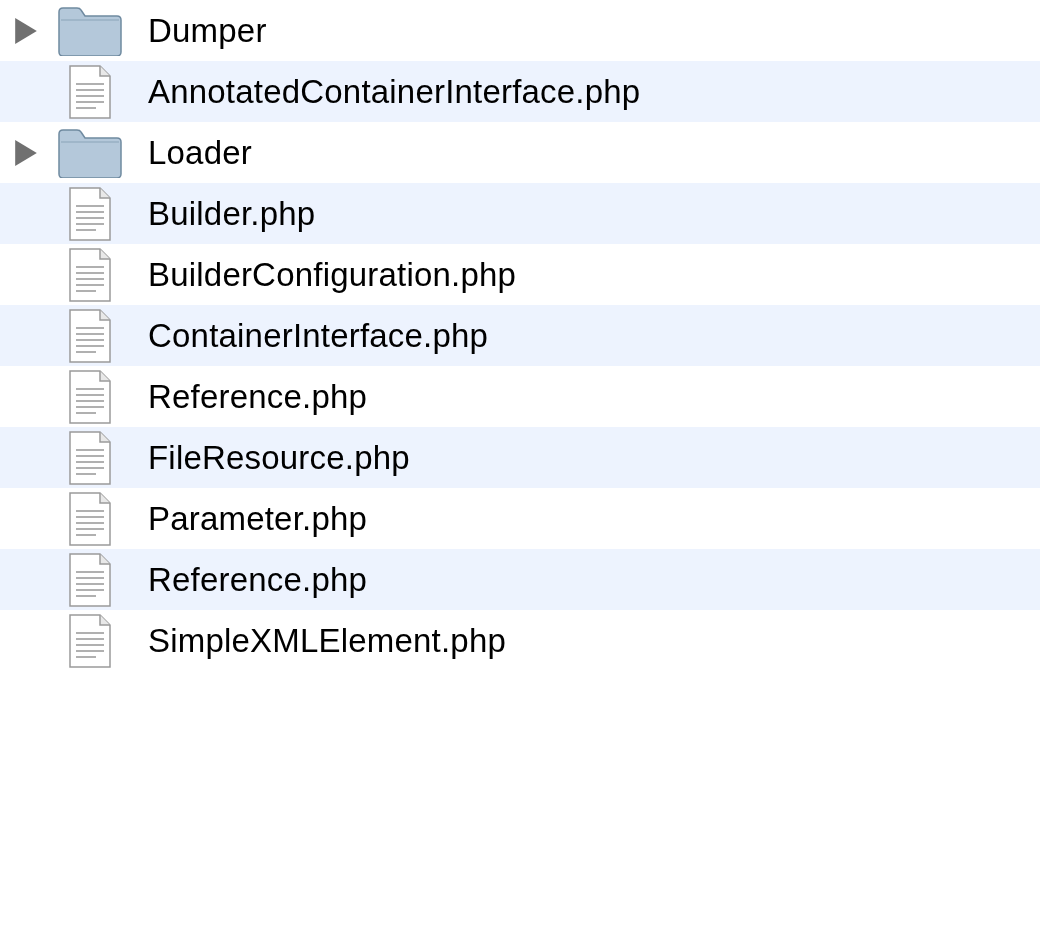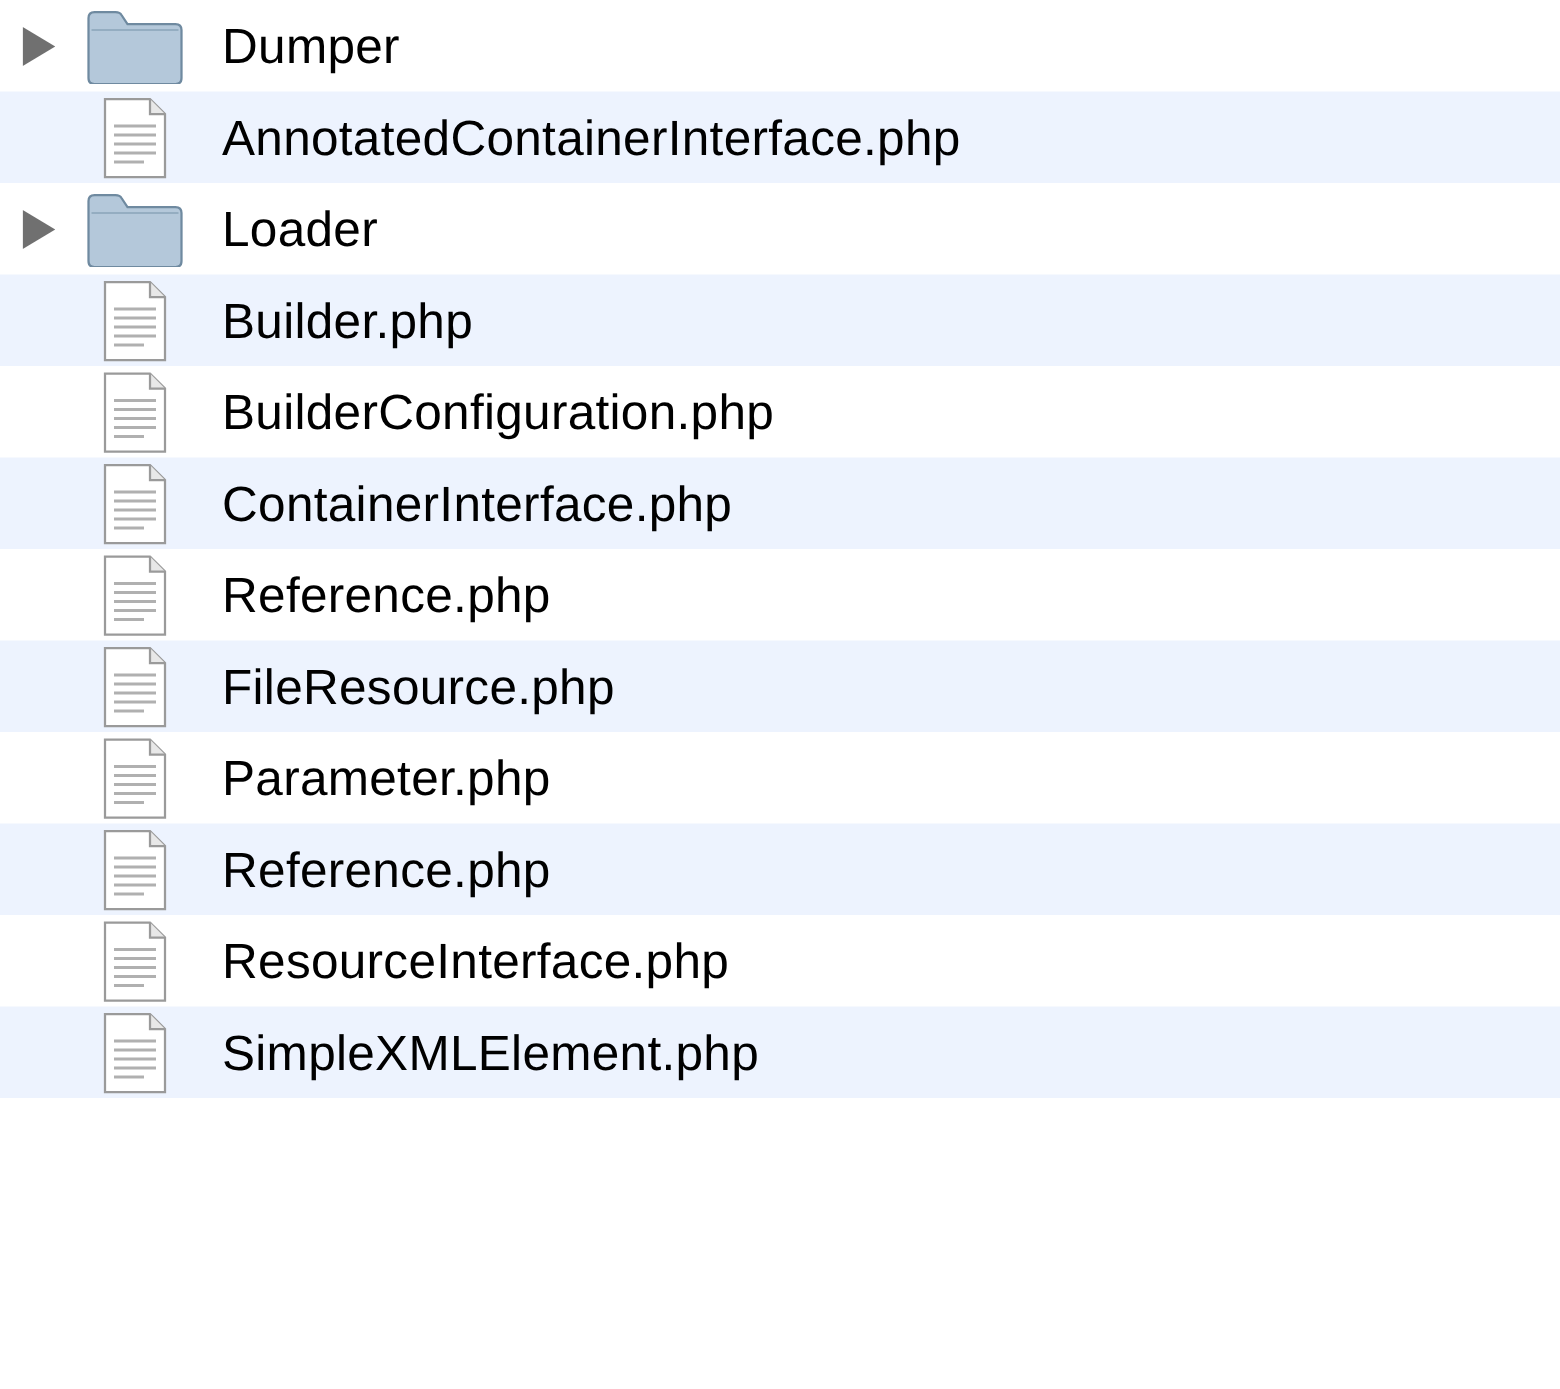--- a/index.html
+++ b/index.html
@@ -222,35 +222,20 @@
         <line x1="10" y1="20" x2="38" y2="20" stroke="#b0b0b0" stroke-width="2"></line>
         <line x1="10" y1="26" x2="38" y2="26" stroke="#b0b0b0" stroke-width="2"></line>
         <line x1="10" y1="32" x2="38" y2="32" stroke="#b0b0b0" stroke-width="2"></line>
         <line x1="10" y1="38" x2="38" y2="38" stroke="#b0b0b0" stroke-width="2"></line>
         <line x1="10" y1="44" x2="30" y2="44" stroke="#b0b0b0" stroke-width="2"></line>
       </svg>
     </span>
     <span class="label">Reference.php</span>
   </div>
 
-  <div class="tree-row">
-    <span class="spacer-disclosure"></span>
-    <span class="icon-slot file-icon">
-      <svg viewBox="0 0 48 56">
-        <path d="M4 2 L34 2 L44 12 L44 54 L4 54 Z" fill="#ffffff" stroke="#9a9a9a" stroke-width="1.5"></path>
-        <path d="M34 2 L34 12 L44 12" fill="#e8e8e8" stroke="#9a9a9a" stroke-width="1.5"></path>
-        <line x1="10" y1="20" x2="38" y2="20" stroke="#b0b0b0" stroke-width="2"></line>
-        <line x1="10" y1="26" x2="38" y2="26" stroke="#b0b0b0" stroke-width="2"></line>
-        <line x1="10" y1="32" x2="38" y2="32" stroke="#b0b0b0" stroke-width="2"></line>
-        <line x1="10" y1="38" x2="38" y2="38" stroke="#b0b0b0" stroke-width="2"></line>
-        <line x1="10" y1="44" x2="30" y2="44" stroke="#b0b0b0" stroke-width="2"></line>
-      </svg>
-    </span>
-    <span class="label">ResourceInterface.php</span>
-  </div>
 
   <div class="tree-row">
     <span class="spacer-disclosure"></span>
     <span class="icon-slot file-icon">
       <svg viewBox="0 0 48 56">
         <path d="M4 2 L34 2 L44 12 L44 54 L4 54 Z" fill="#ffffff" stroke="#9a9a9a" stroke-width="1.5"></path>
         <path d="M34 2 L34 12 L44 12" fill="#e8e8e8" stroke="#9a9a9a" stroke-width="1.5"></path>
         <line x1="10" y1="20" x2="38" y2="20" stroke="#b0b0b0" stroke-width="2"></line>
         <line x1="10" y1="26" x2="38" y2="26" stroke="#b0b0b0" stroke-width="2"></line>
         <line x1="10" y1="32" x2="38" y2="32" stroke="#b0b0b0" stroke-width="2"></line>

